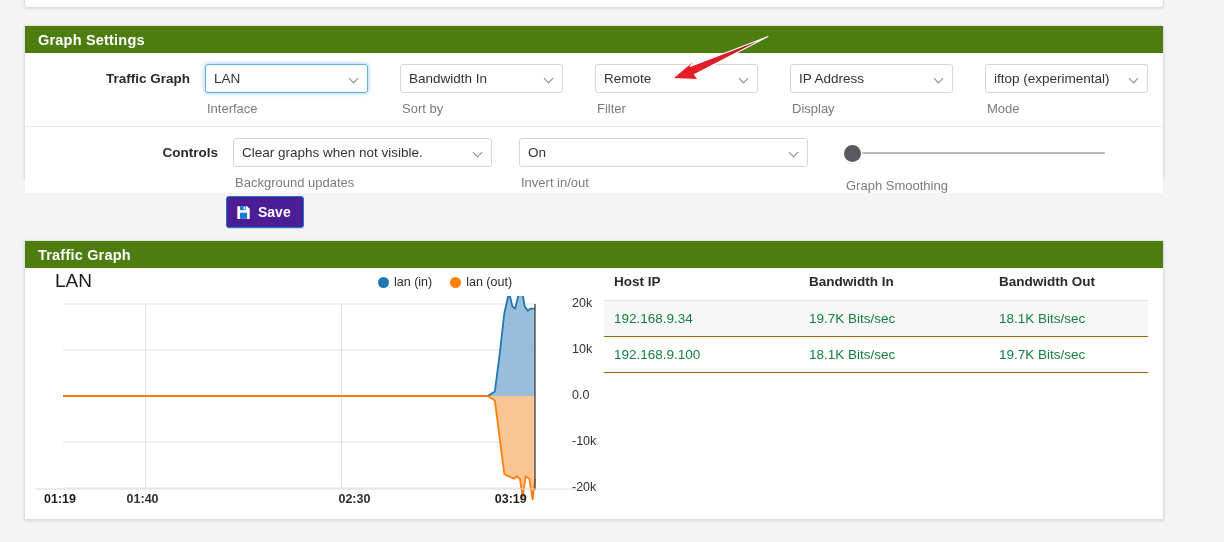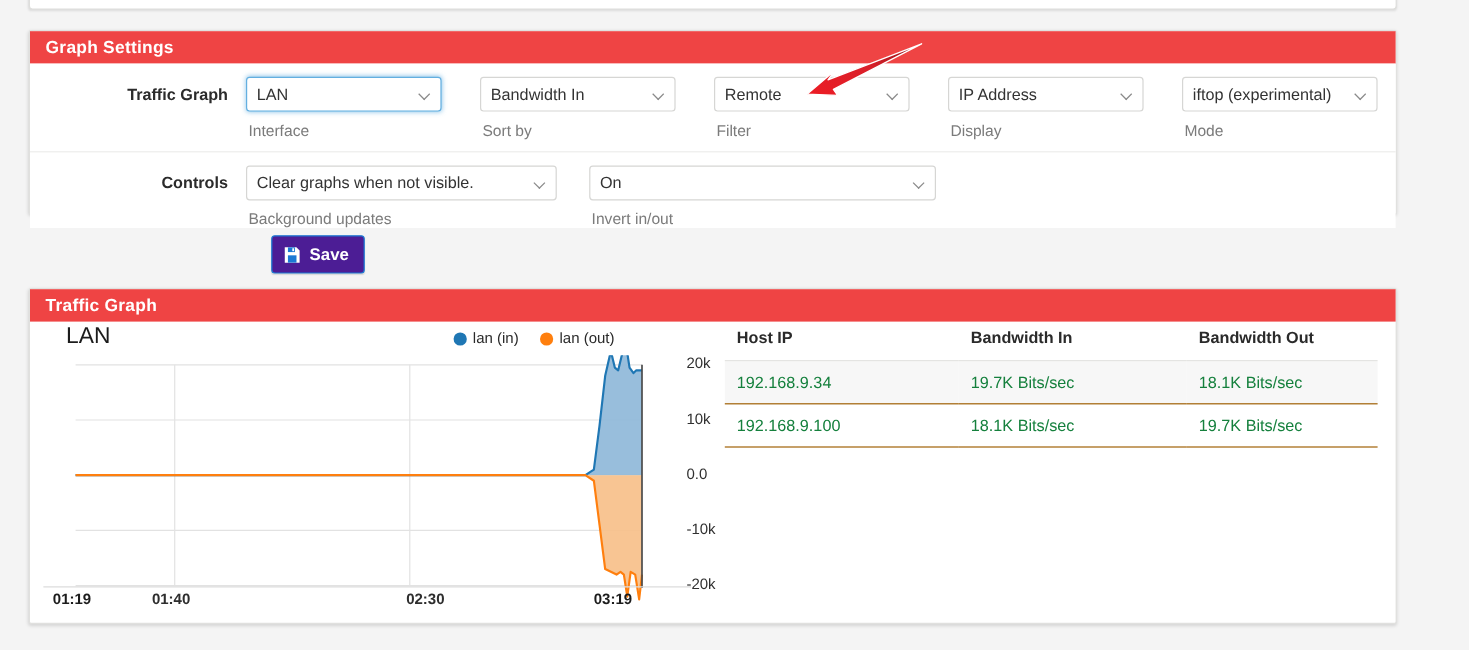--- a/index.html
+++ b/index.html
@@ -31,21 +31,21 @@
   
   .panel {
     position: absolute;
     background: #ffffff;
     border: 1px solid #e0e0de;
     border-radius: 2px;
     box-shadow: 0 1px 3px rgba(0,0,0,0.13);
   }
   .panel-head {
     height: 27px;
-    background: #ef4444;
+    background: #4d7c0f;
     color: #ffffff;
     font-size: 14.5px;
     font-weight: bold;
     letter-spacing: .2px;
     display: flex;
     align-items: center;
     padding-left: 13px;
     box-sizing: border-box;
   }
   .panel-body { background:#fff; }
@@ -263,35 +263,42 @@
           <div class="fieldcap">Display</div>
         </div>
 
         <div class="field" style="width:163px;">
           <div class="sel">iftop (experimental)</div>
           <span class="caret"></span>
           <div class="fieldcap">Mode</div>
         </div>
       </div>
 
-      <div class="setrow divider" style="margin-top:10px;">
+      <div class="setrow divider" style="margin-top:10px;padding-left:28px;">
         <div class="rowlabel">Controls</div>
 
         <div class="field" style="width:259px; margin-right:27px;">
           <div class="sel">Clear graphs when not visible.</div>
           <span class="caret"></span>
           <div class="fieldcap">Background updates</div>
         </div>
 
         <div class="field" style="width:289px; margin-right:36px;">
           <div class="sel">On</div>
           <span class="caret"></span>
           <div class="fieldcap">Invert in/out</div>
         </div>
 
+        <div class="field" style="width:270px;">
+          <div class="slider-wrap">
+            <div class="slider-track"></div>
+            <div class="slider-thumb"></div>
+          </div>
+          <div class="fieldcap" style="margin-top:11px;">Graph Smoothing</div>
+        </div>
       </div>
 
     </div>
   </div>
 
   <svg class="arrow-svg" viewBox="0 0 115 50">
     <defs>
       <linearGradient id="arrGrad" x1="0" y1="1" x2="1" y2="0">
         <stop offset="0%" stop-color="#ed1c24"></stop>
         <stop offset="55%" stop-color="#d9202a"></stop>

